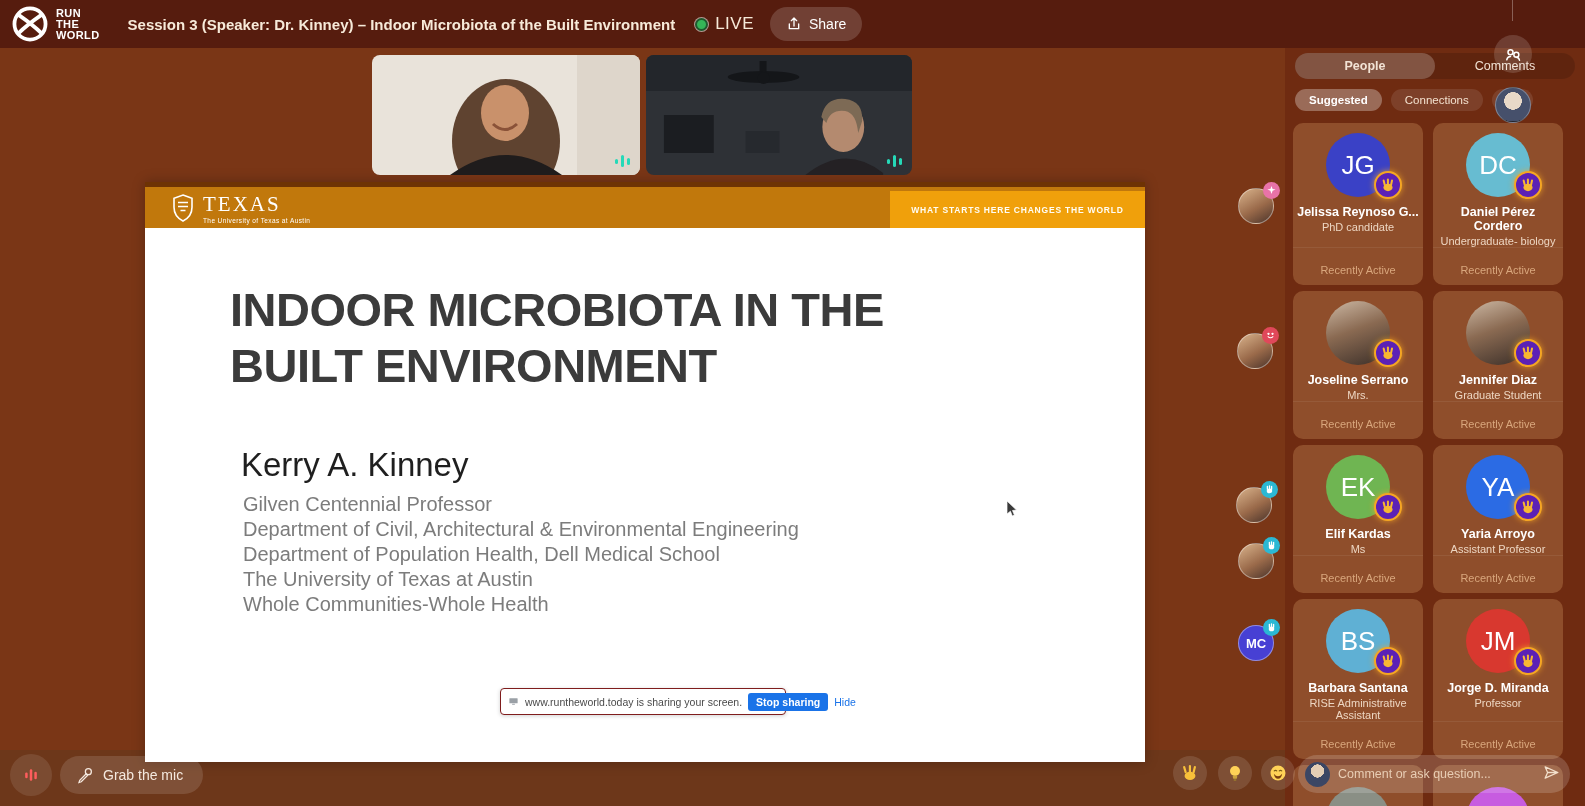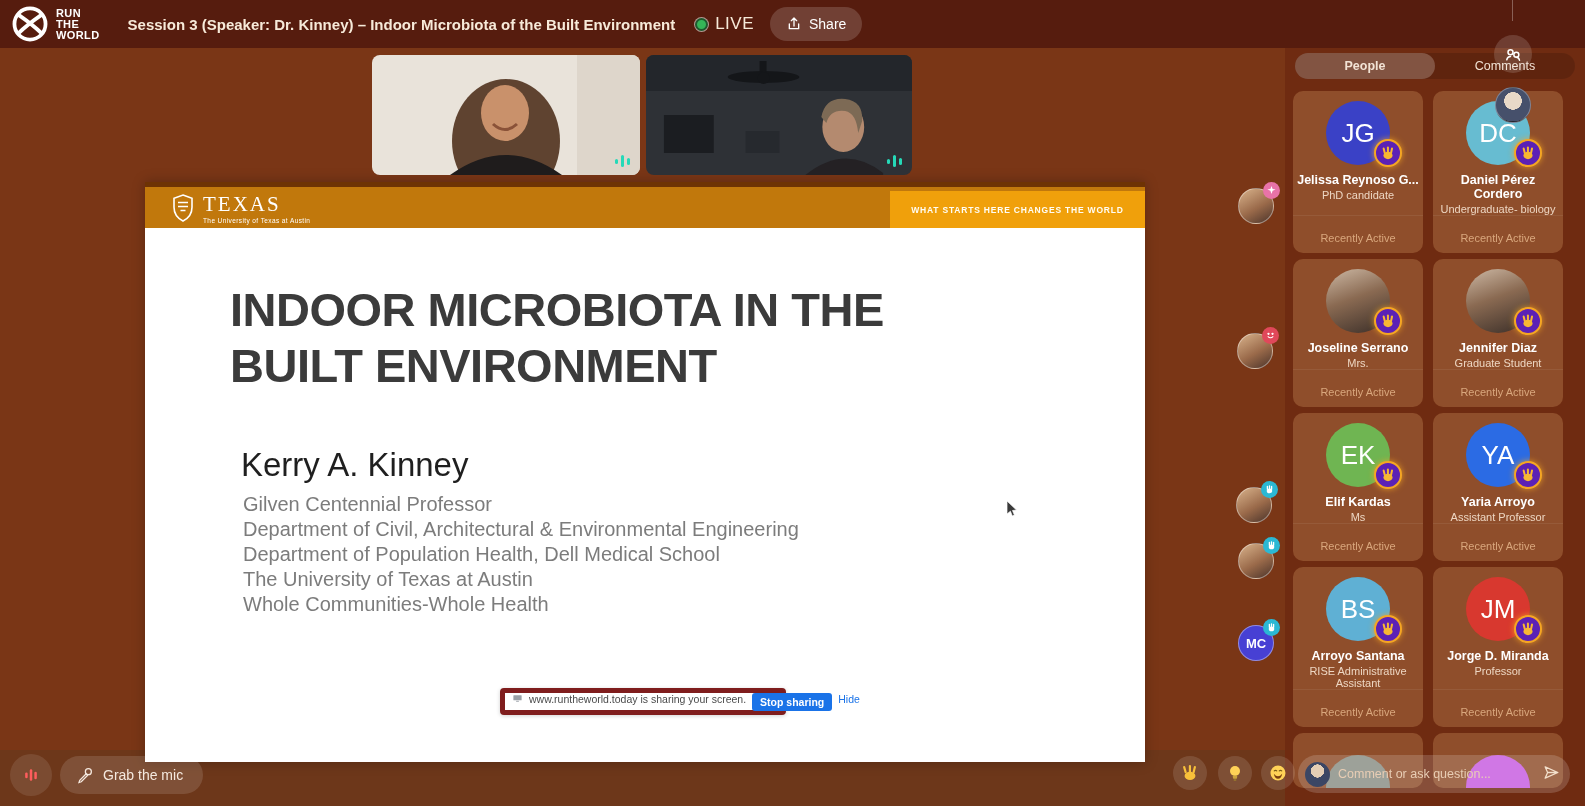--- a/index.html
+++ b/index.html
@@ -51,22 +51,22 @@
   .wordmark-sub { color:#fff; font-size:6.5px; letter-spacing:.4px; margin-top:1px; }
   .banner-accent { position:absolute; right:0; top:4px; bottom:0; width:255px; background:#f0a00b;
     display:flex; align-items:center; justify-content:center; }
   .tagline { color:#fffdf5; font-size:8.5px; font-weight:bold; letter-spacing:.8px; }
   .slide-title { position:absolute; left:85px; top:100px; color:#3b3b3b; font-weight:bold;
     font-size:47px; line-height:1.2; letter-spacing:-.5px; }
   .speaker-name { position:absolute; left:96px; top:264px; color:#1f1f1f; font-size:33px; }
   .speaker-details { position:absolute; left:98px; top:310px; color:#7c7c7c; font-size:20px; line-height:25px; }
 
   .share-notice { position:absolute; left:355px; top:506px; width:286px; height:27px; background:#fff;
-    border:5px solid #7f1d1d; border-radius:4px; box-shadow:0 1px 4px rgba(0,0,0,.18);
-    display:flex; align-items:flex-start; padding:0 7px; gap:6px; z-index:4; }
+    border:1px solid #7f1d1d; border-radius:4px; box-shadow:0 1px 4px rgba(0,0,0,.18);
+    display:flex; align-items:center; padding:0 7px; gap:6px; z-index:4; }
   .share-notice svg { width:11px; height:11px; flex:none; }
   .notice-text { font-size:10.5px; color:#4a4a4a; white-space:nowrap; }
   .stop-btn { border:none; color:#fff; font-size:10.5px; font-weight:bold; border-radius:3px;
     padding:3px 8px; cursor:pointer; white-space:nowrap; }
   .hide-link { color:#1a73e8; font-size:10.5px; cursor:pointer; }
 
   .cursor { position:absolute; left:860px; top:318px; width:14px; height:18px; z-index:5; }
 
   
   .sidebar { position:absolute; right:0; top:0; width:300px; height:758px; background:#6f2b11; z-index:2; }
@@ -315,20 +315,25 @@
           <rect x="7.6" y="2" width="1.4" height="4.5" rx=".7"></rect>
         </svg>
     </div>
   </div>
 
   <div class="sidebar">
     <div class="tabs">
       <div class="tab active">People</div>
       <div class="tab">Comments</div>
     </div>
+    <div class="filters">
+      <div class="chip active">Suggested</div>
+      <div class="chip">Connections</div>
+      <div class="chip">All</div>
+    </div>
 
     <div class="people-grid">
 
       <div class="person-card">
         <div class="avatar-wrap">
           <div class="p-avatar" style="background-color: rgb(58, 65, 198);">JG</div>
           <div class="wave-badge">
               <svg viewBox="0 0 12 12" fill="#f7b733">
                 <ellipse cx="6" cy="7.8" rx="3.4" ry="2.8"></ellipse>
                 <rect x="2.4" y="1.8" width="1.5" height="5" rx=".75" transform="rotate(-14 3.1 4.3)"></rect>
@@ -432,21 +437,21 @@
           <div class="p-avatar" style="background-color: rgb(95, 176, 212);">BS</div>
           <div class="wave-badge">
               <svg viewBox="0 0 12 12" fill="#f7b733">
                 <ellipse cx="6" cy="7.8" rx="3.4" ry="2.8"></ellipse>
                 <rect x="2.4" y="1.8" width="1.5" height="5" rx=".75" transform="rotate(-14 3.1 4.3)"></rect>
                 <rect x="5.2" y="1.2" width="1.5" height="5.6" rx=".75"></rect>
                 <rect x="7.9" y="1.8" width="1.5" height="5" rx=".75" transform="rotate(12 8.6 4.3)"></rect>
               </svg>
             </div>
         </div>
-        <div class="p-name">Arroyo Santana</div>
+        <div class="p-name">Barbara Santana</div>
         <div class="p-role">RISE Administrative Assistant</div>
         <div class="p-status">Recently Active</div>
       </div>
 
       <div class="person-card">
         <div class="avatar-wrap">
           <div class="p-avatar" style="background-color: rgb(216, 56, 47);">JM</div>
           <div class="wave-badge">
               <svg viewBox="0 0 12 12" fill="#f7b733">
                 <ellipse cx="6" cy="7.8" rx="3.4" ry="2.8"></ellipse>

